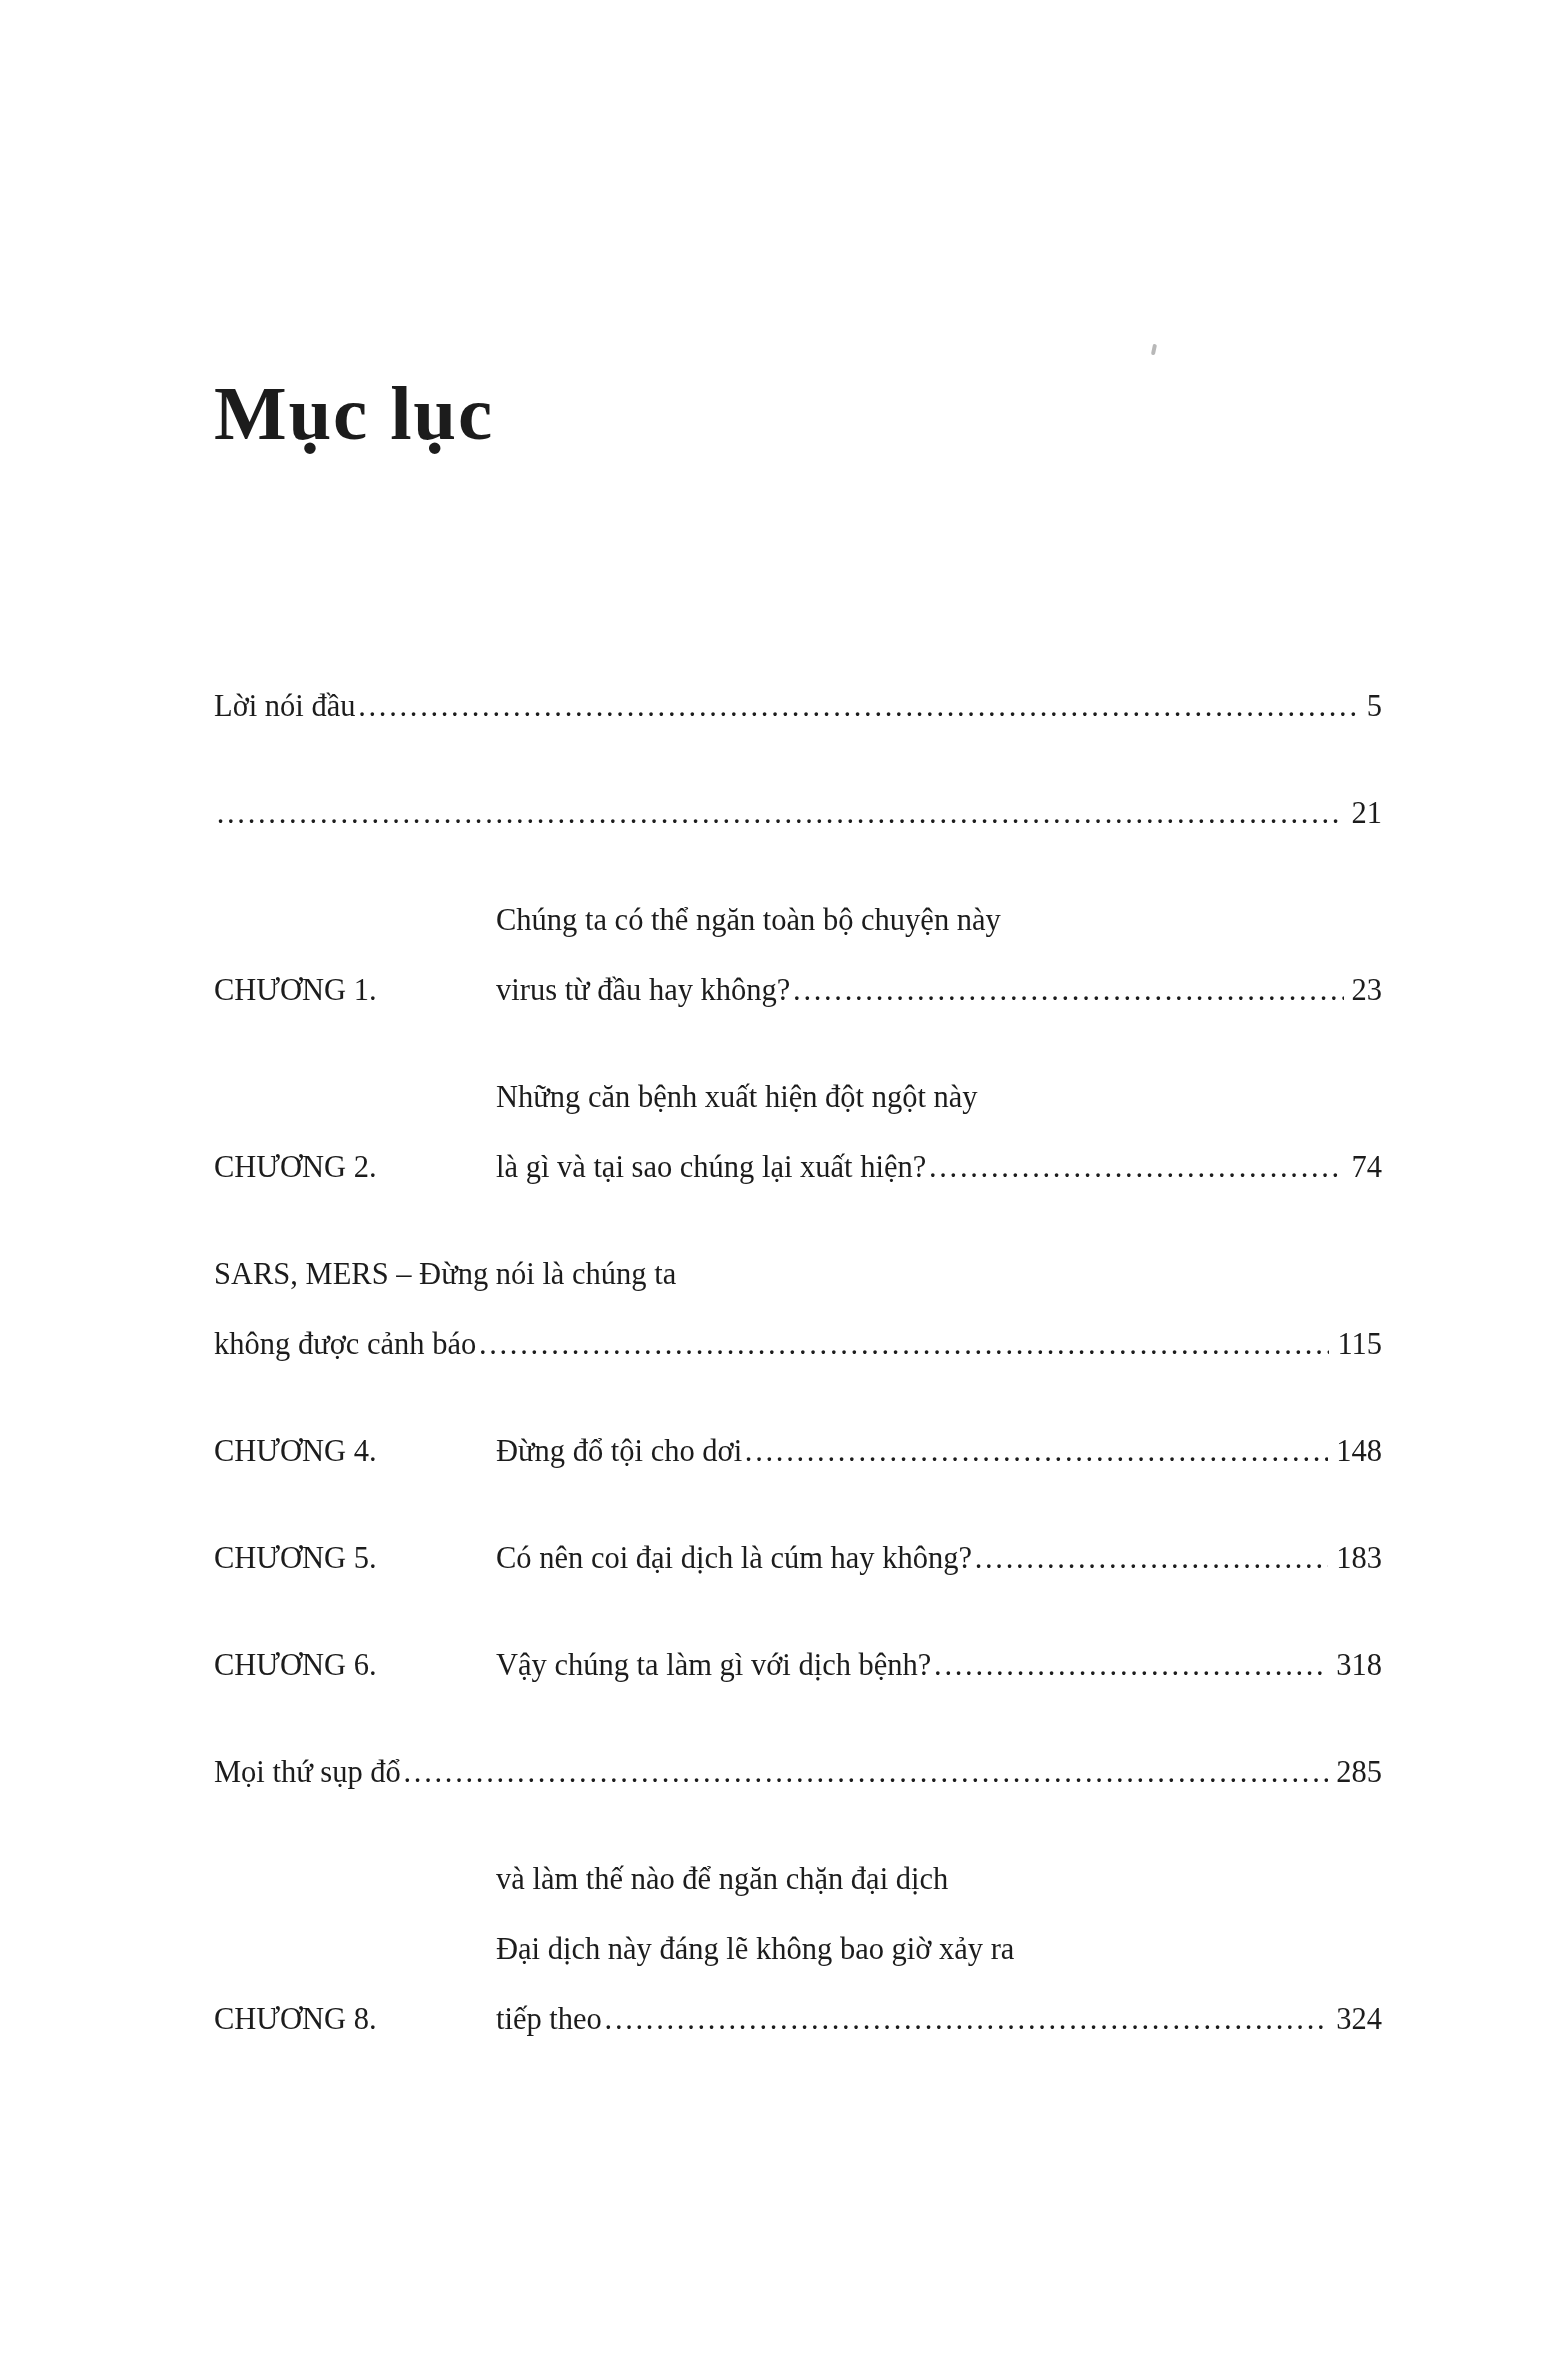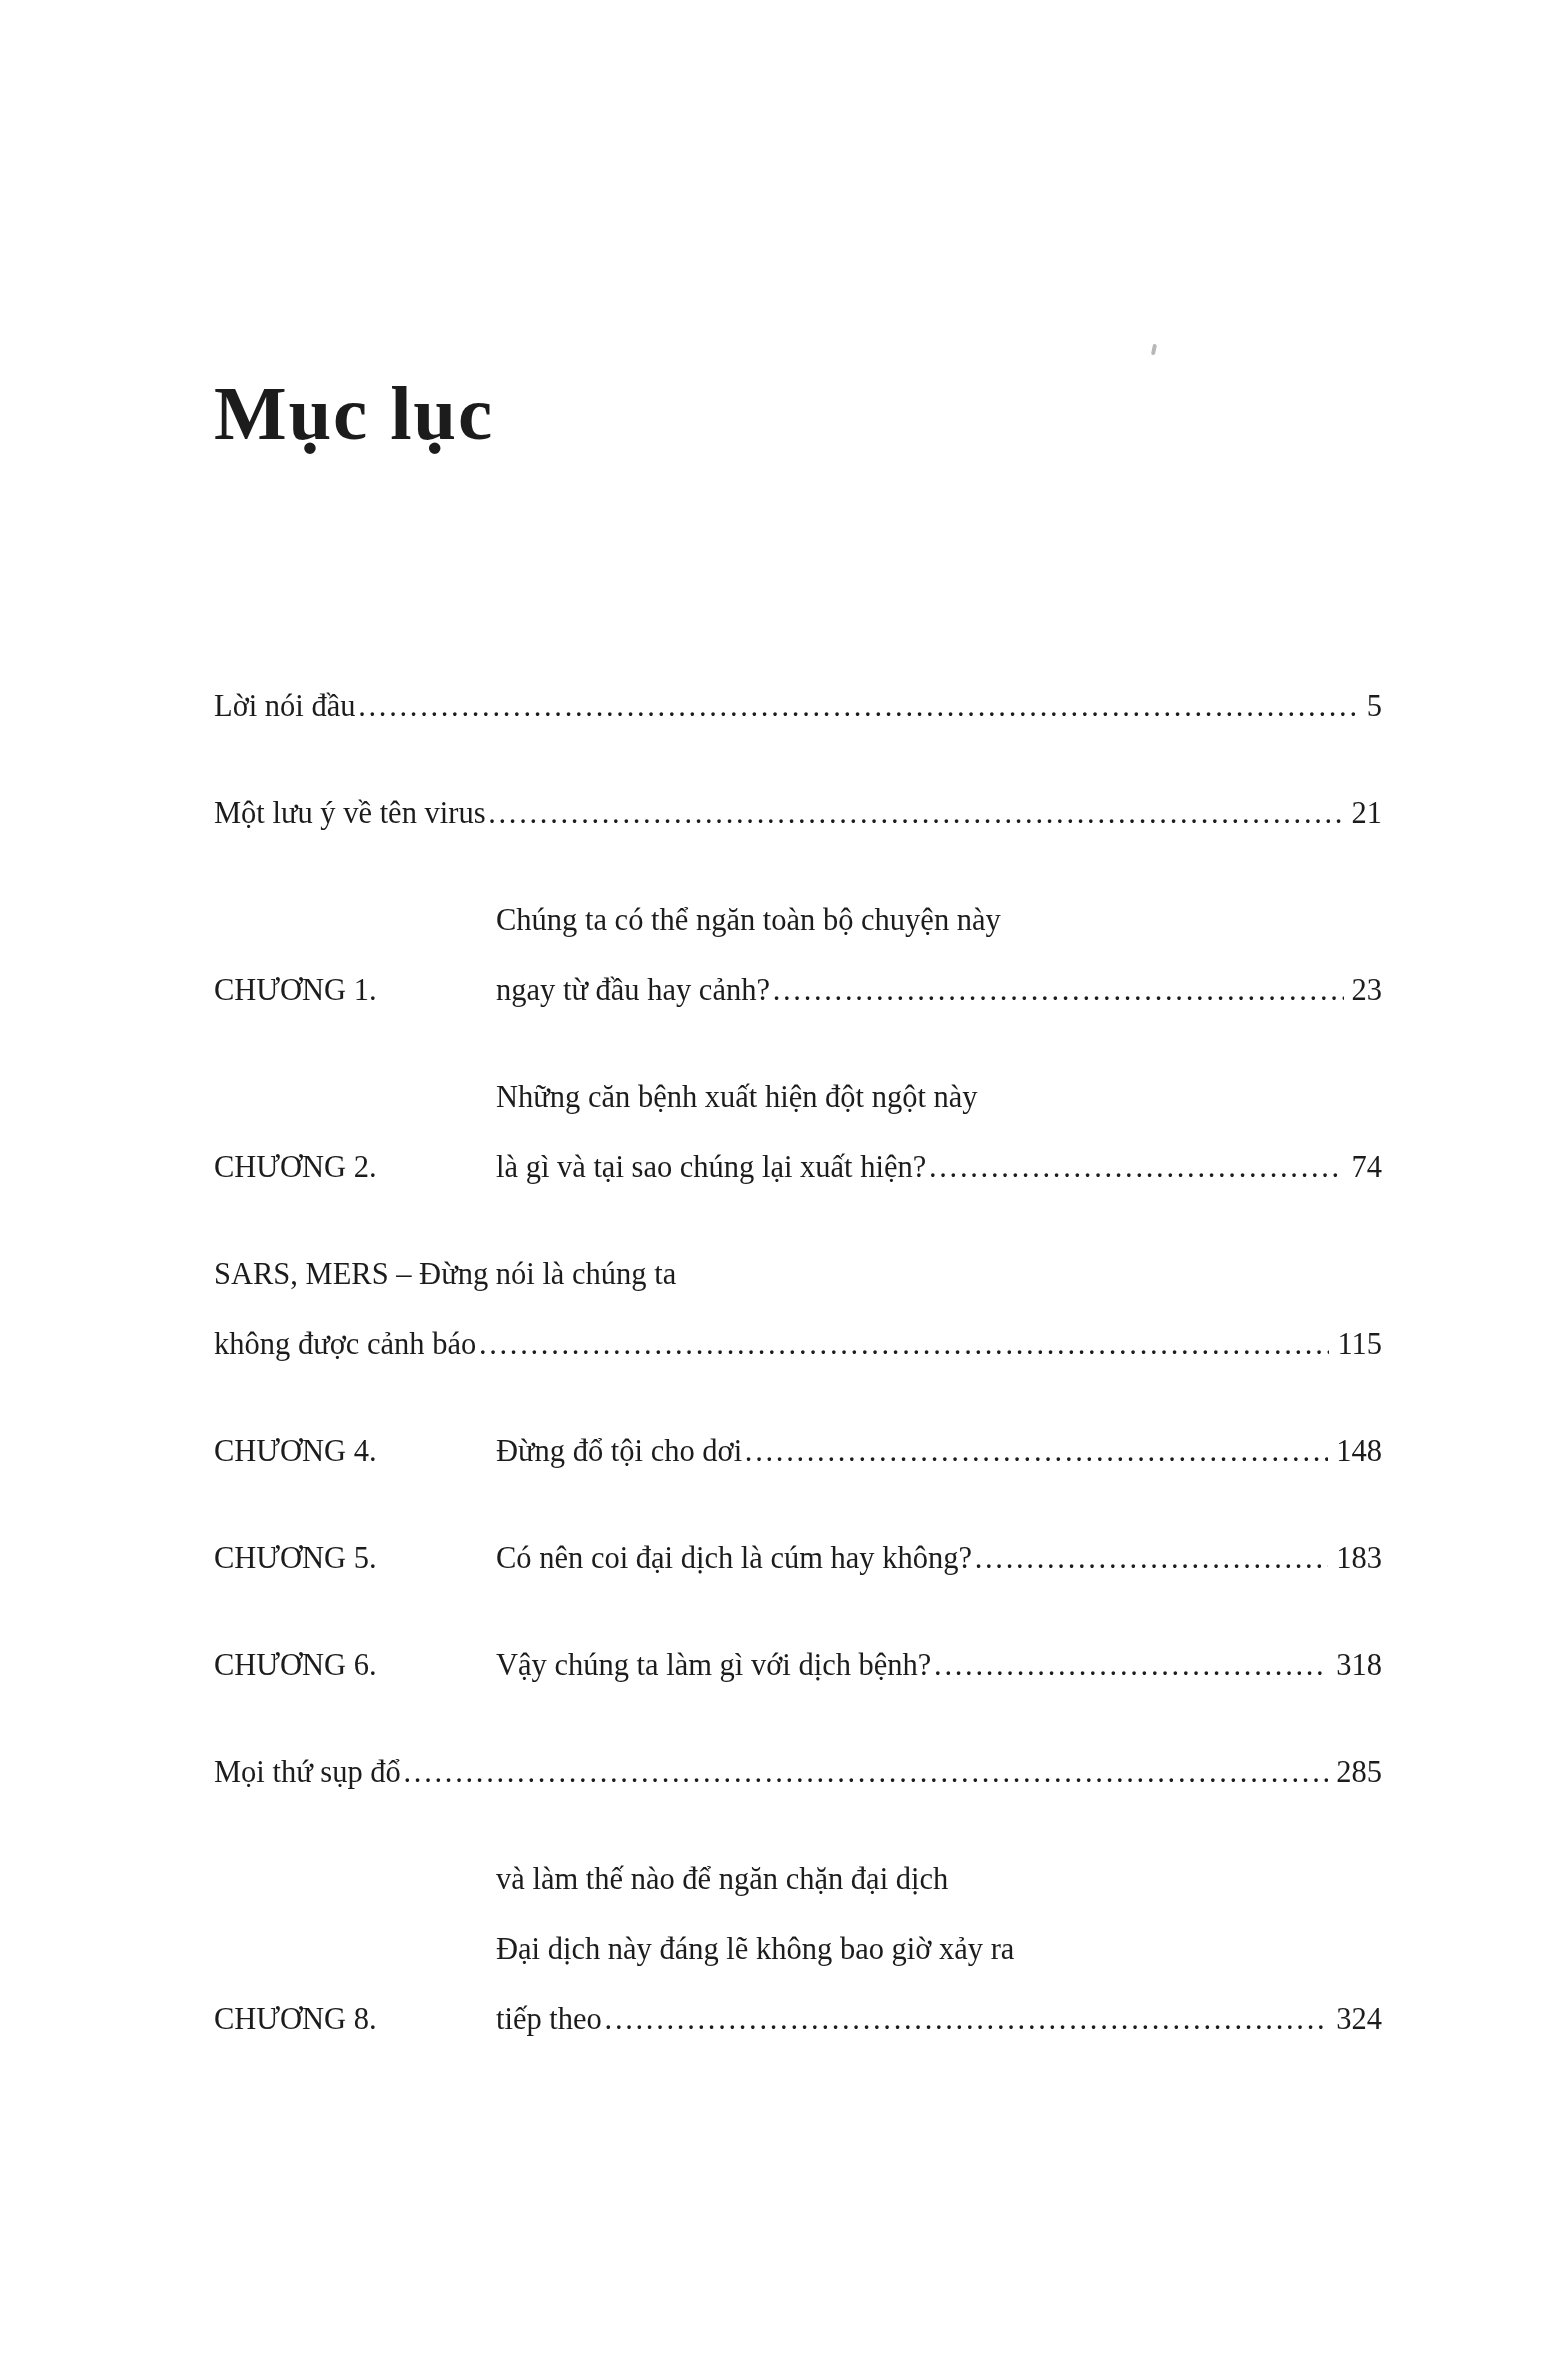--- a/index.html
+++ b/index.html
@@ -93,32 +93,31 @@
           <div class="leader-line">
             <span class="line-text">Lời nói đầu</span>
             <span class="dots"></span>
             <span class="page-num">5</span>
           </div>
         </div>
       </div>
       <div class="entry">
         <div class="body">
           <div class="leader-line">
-            <span class="line-text">Một lưu ý về tên virus</span>
             <span class="dots"></span>
             <span class="page-num">21</span>
           </div>
         </div>
       </div>
       <div class="entry">
         <div class="label">CHƯƠNG 1.</div>
         <div class="body">
           <div class="line">Chúng ta có thể ngăn toàn bộ chuyện này</div>
           <div class="leader-line">
-            <span class="line-text">ngay từ đầu hay cảnh?</span>
+            <span class="line-text">virus từ đầu hay không?</span>
             <span class="dots"></span>
             <span class="page-num">23</span>
           </div>
         </div>
       </div>
       <div class="entry">
         <div class="label">CHƯƠNG 2.</div>
         <div class="body">
           <div class="line">Những căn bệnh xuất hiện đột ngột này</div>
           <div class="leader-line">

